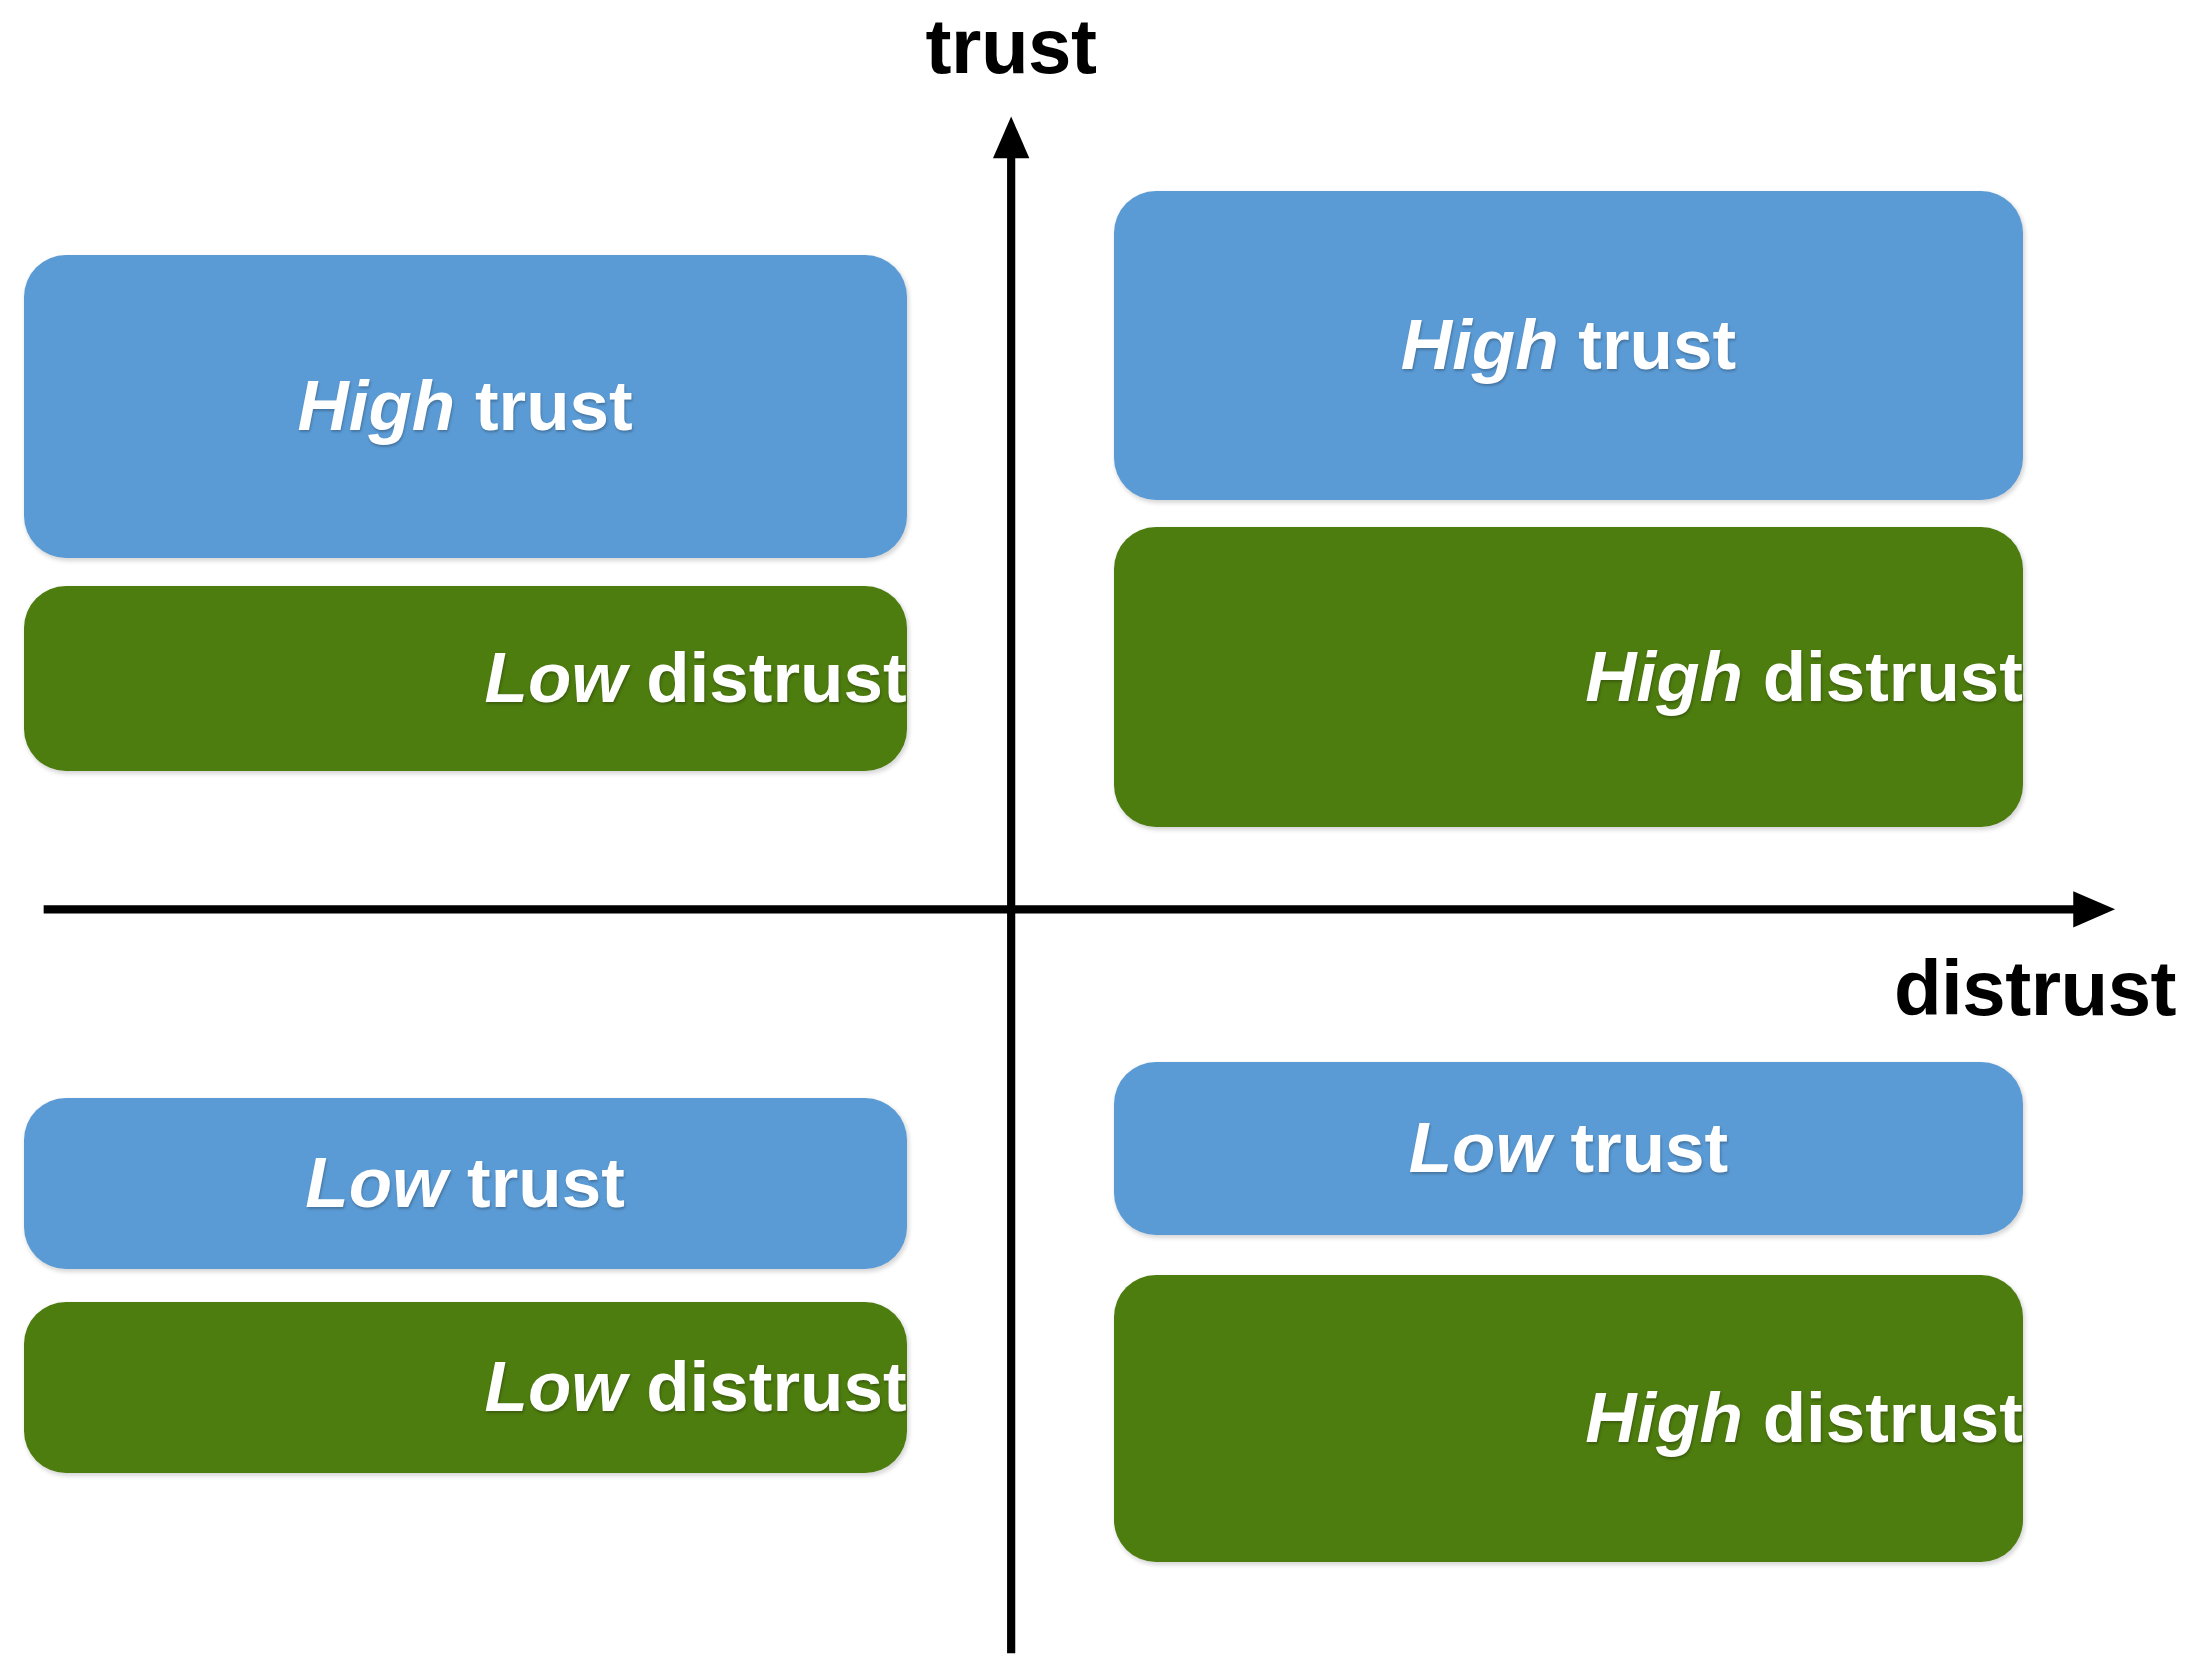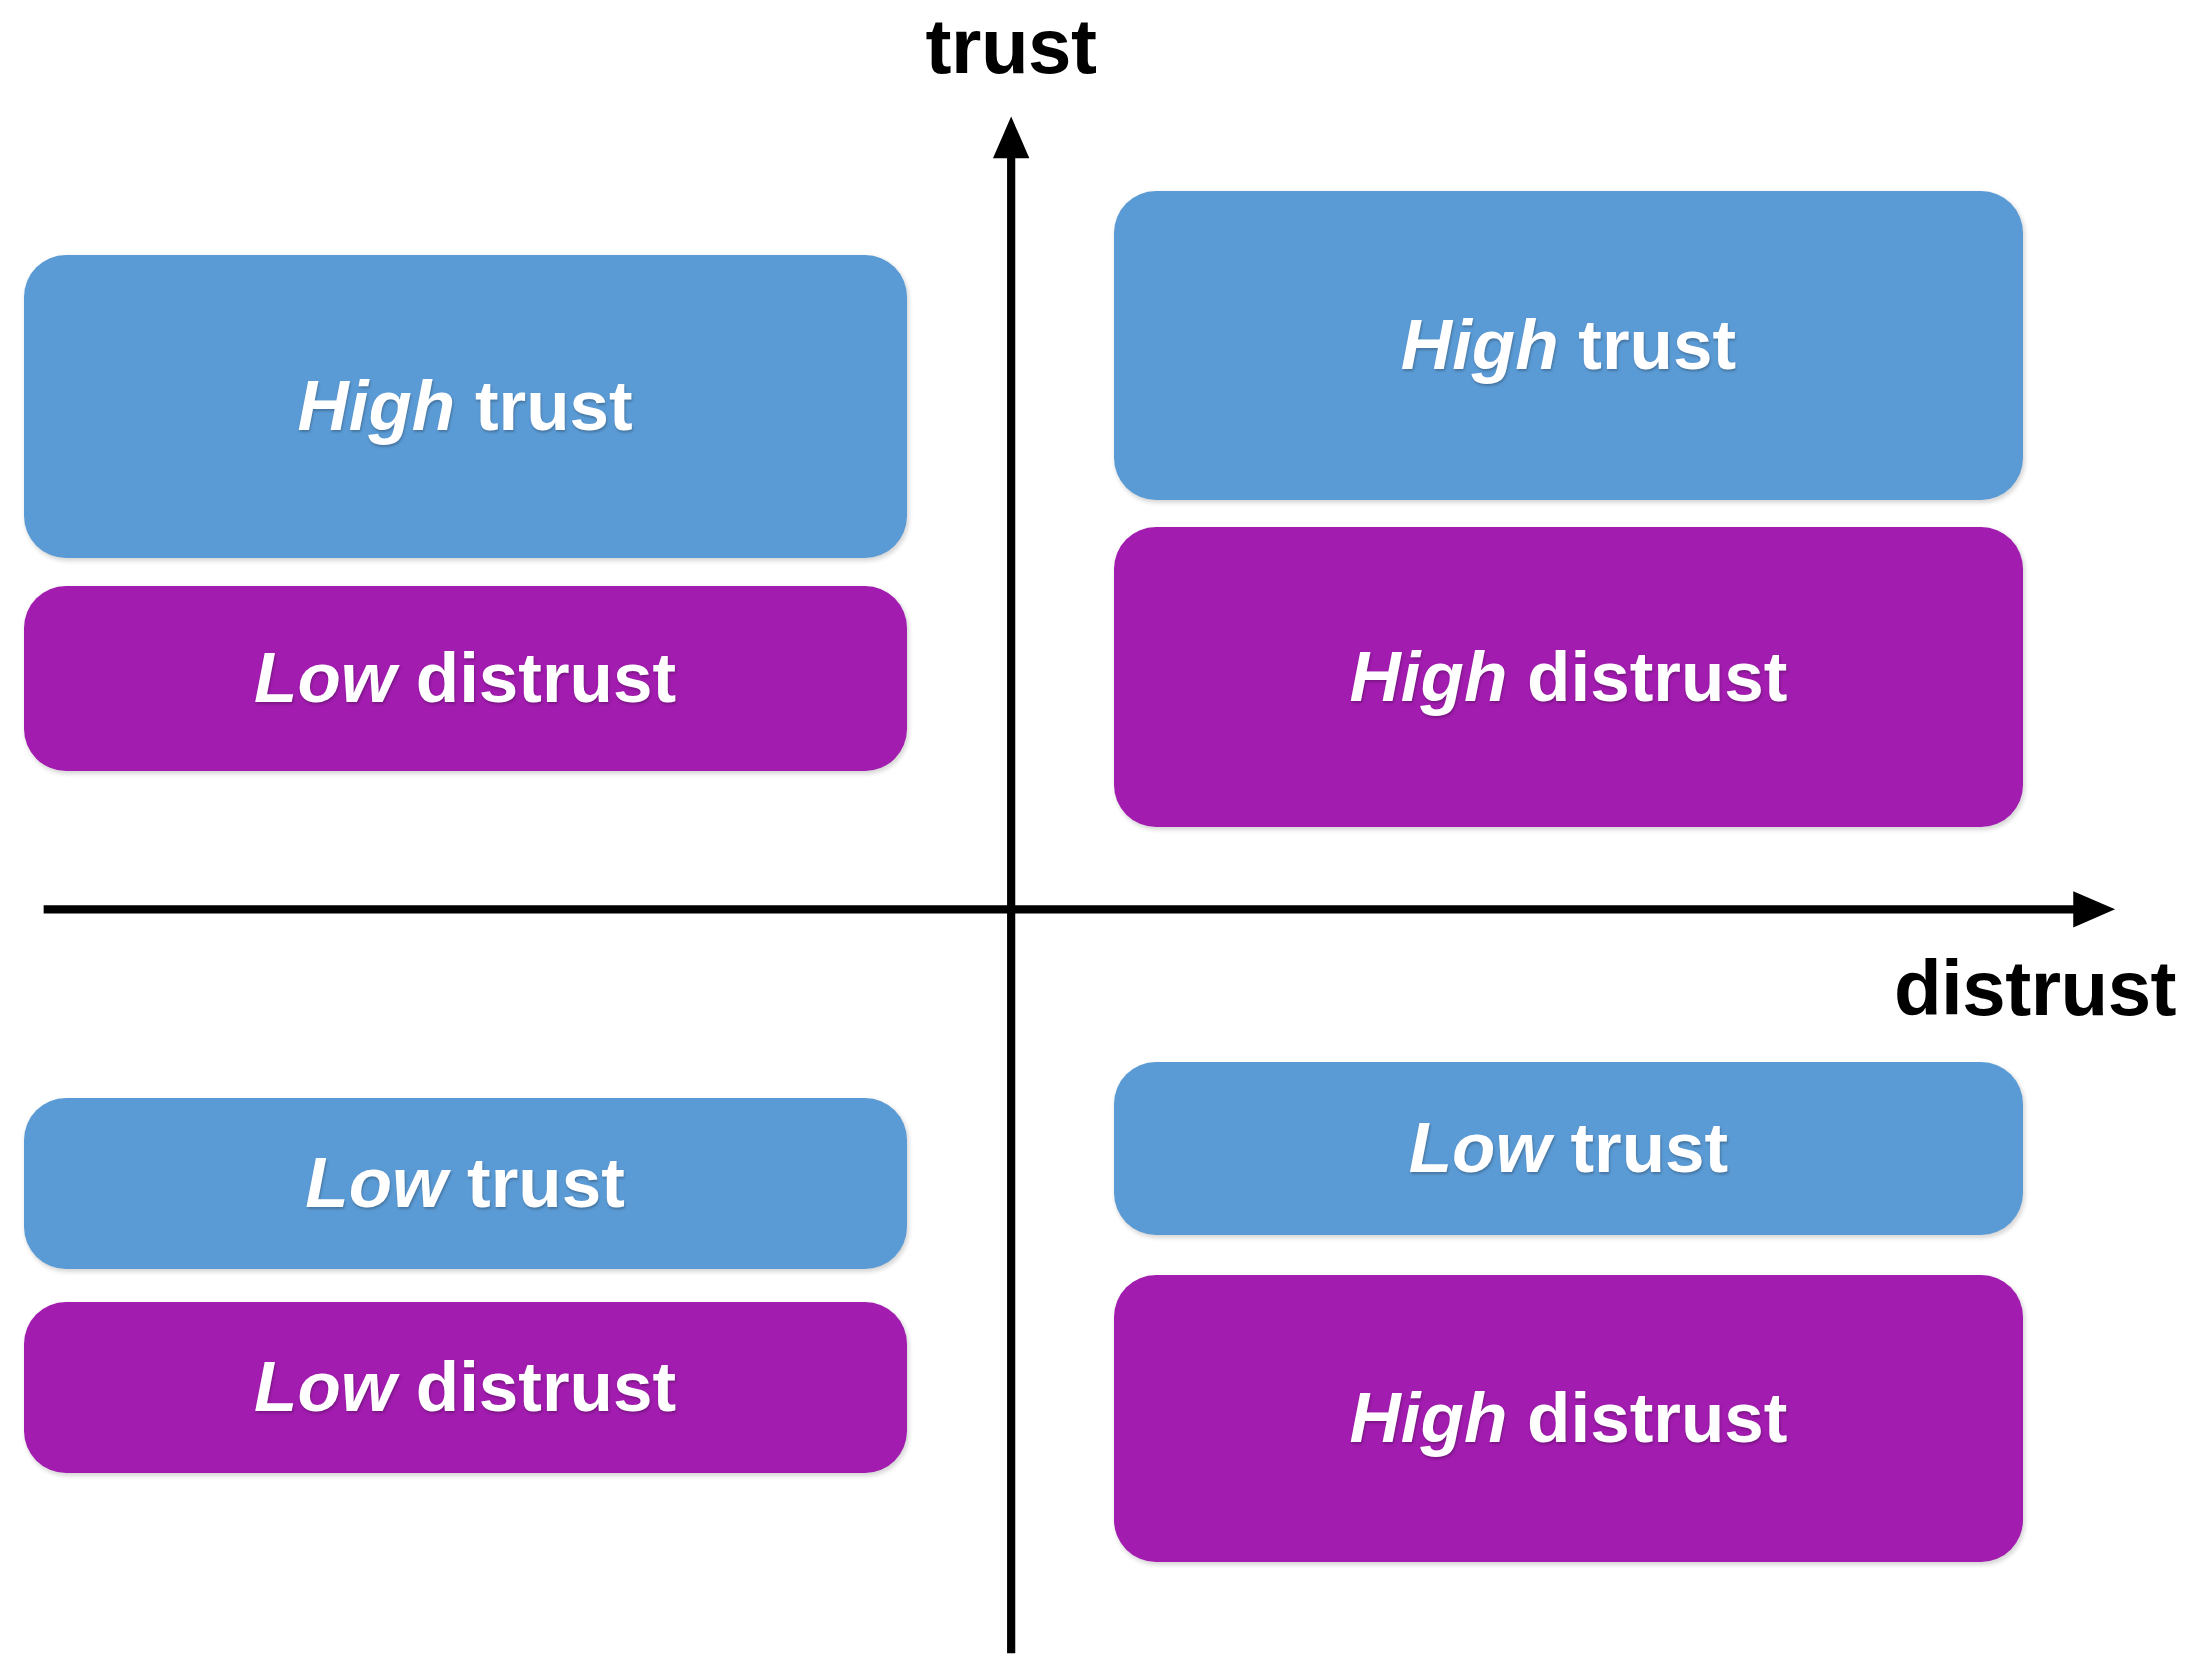--- a/index.html
+++ b/index.html
@@ -55,21 +55,21 @@
   .box {
     position: absolute;
     border-radius: 42px;
     display: flex;
     align-items: center;
     justify-content: center;
     box-sizing: border-box;
     box-shadow: 1.8px 2.7px 4.5px rgba(0,0,0,0.16);
   }
   .box.blue   { background: #5B9BD5; }
-  .box.orange { background: #a21caf; }
+  .box.orange { background: #4d7c0f; justify-content: flex-end; }
 
   .box-label {
     color: #ffffff;
     font-size: 71px;
     font-weight: bold;
     line-height: 1.05;
     white-space: nowrap;
     text-align: center;
     text-shadow: 0.9px 1.8px 2.7px rgba(0,0,0,0.25);
   }

